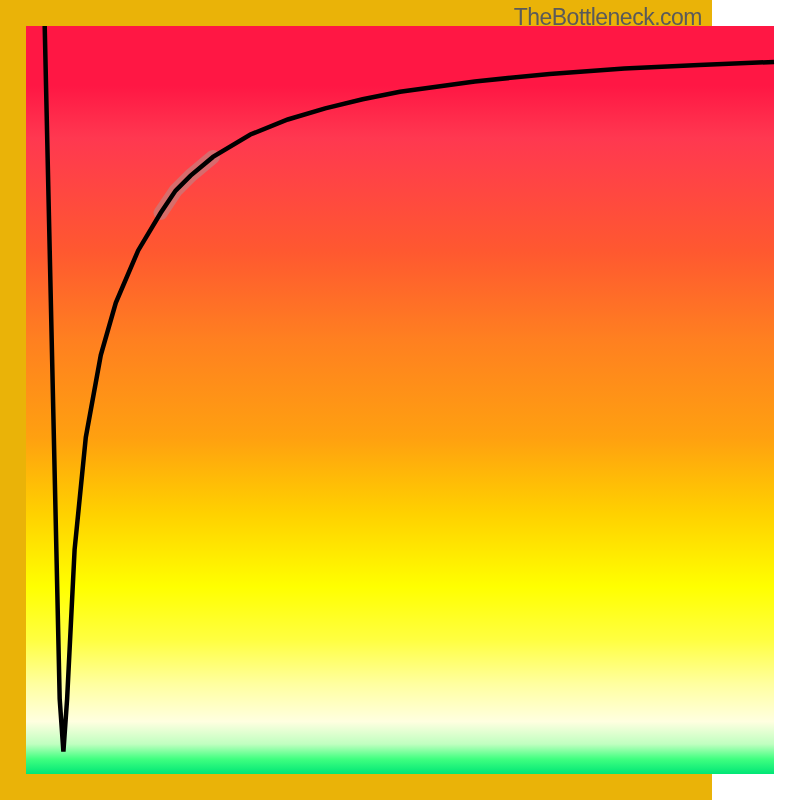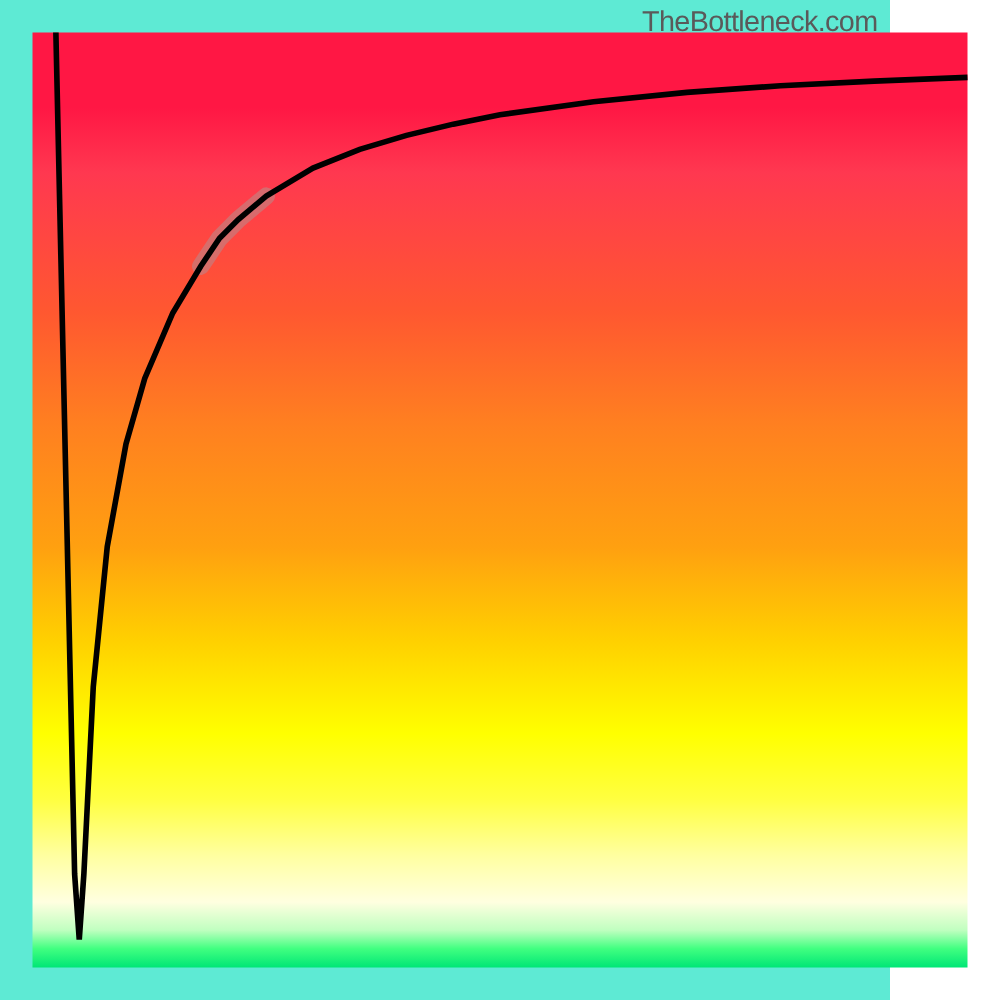--- a/index.html
+++ b/index.html
@@ -11,21 +11,21 @@
       width: 800px;
       height: 800px;
       position: relative;
       overflow: hidden;
       font-family: Arial, sans-serif;
     }
     .chart-container {
       width: 712px;
       height: 800px;
       position: relative;
-      background: #5eead4;
+      background: #eab308;
     }
     .plot-area {
       position: absolute;
       left: 26px;
       top: 26px;
       width: 748px;
       height: 748px;
       background: linear-gradient(to bottom,
         #ff1744 0%,
         #ff1744 8%,

